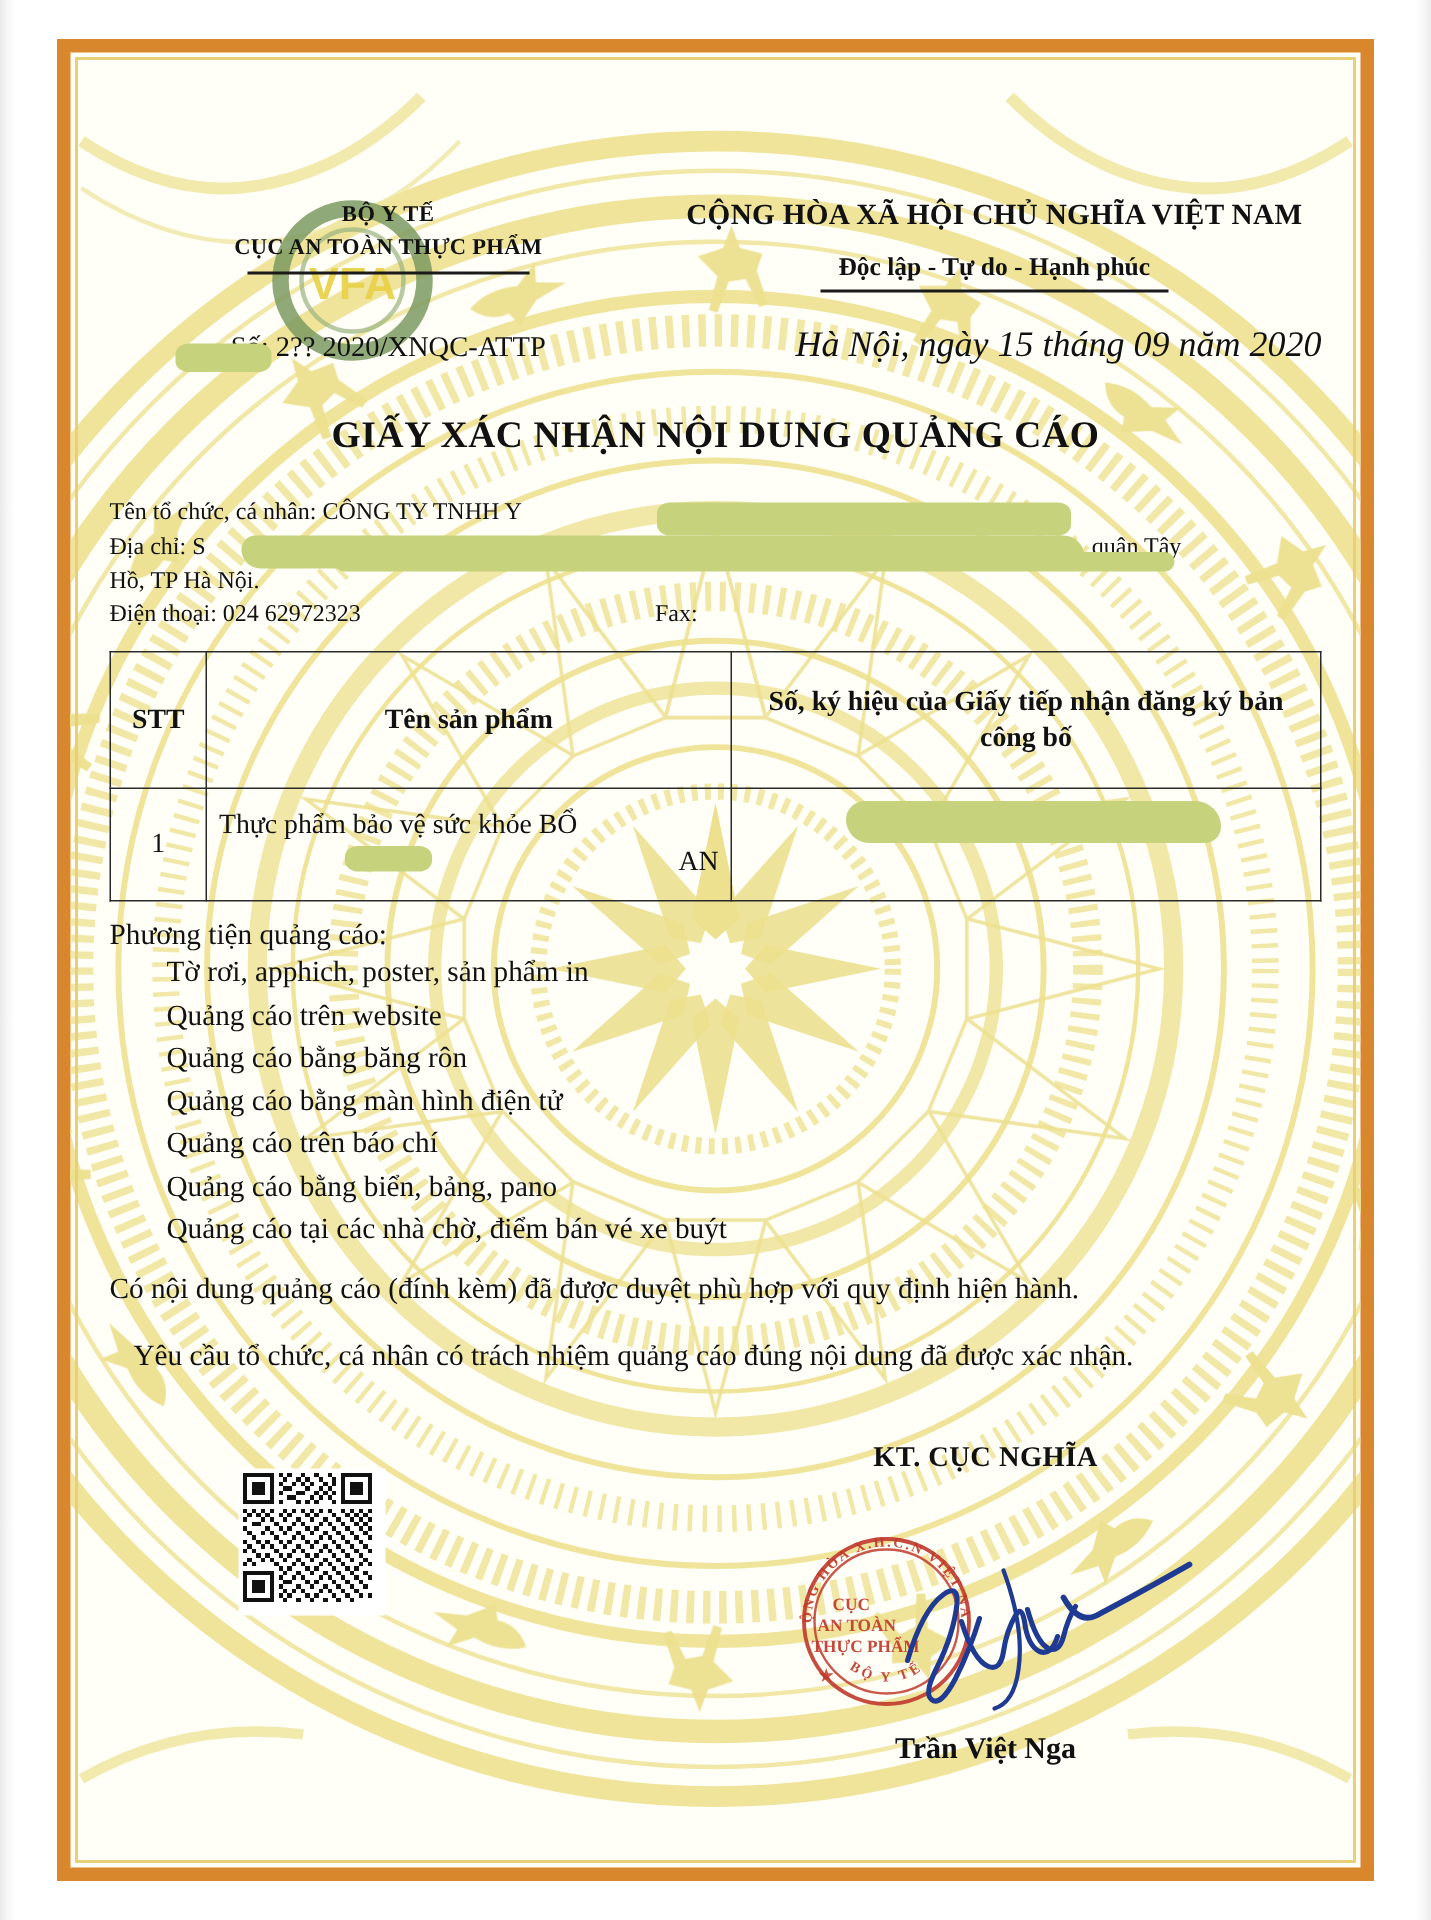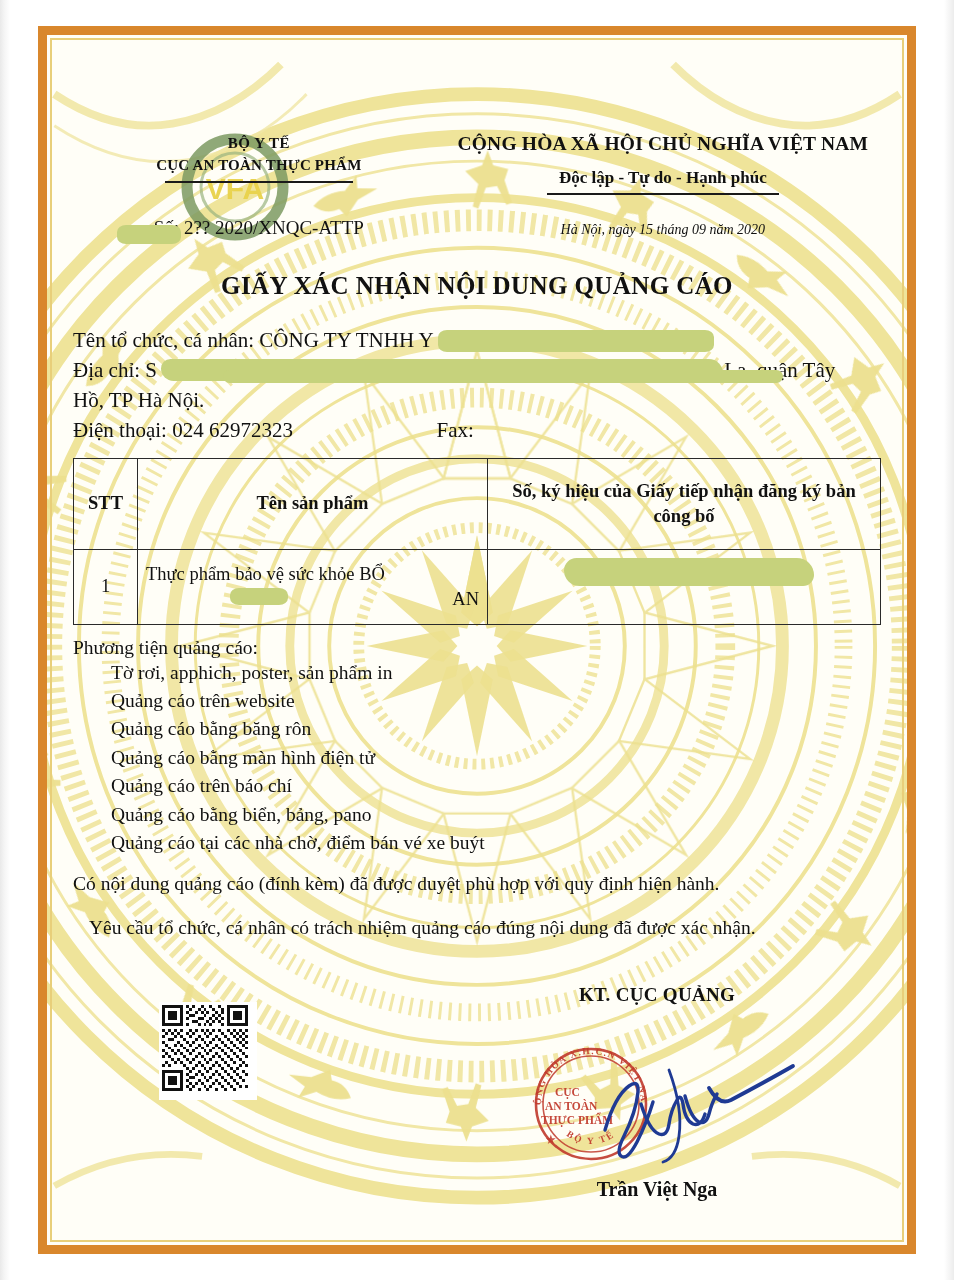--- a/index.html
+++ b/index.html
@@ -93,34 +93,34 @@
     font-size:17px;font-weight:bold;margin-top:11px;
   }
   .sub-line{
     display:flex;margin-top:22px;align-items:baseline;
   }
   .docnum{
     width:46%;text-align:center;font-size:19px;
     position:relative;white-space:nowrap;
   }
   .docdate{
-    width:54%;text-align:center;font-size:14px;
+    width:54%;text-align:right;font-size:24px;
     font-style:italic;
   }
   
   .title{
     text-align:center;
     font-size:25px;font-weight:bold;
     letter-spacing:.4px;
     margin-top:33px;
   }
   
   .org{
     margin-top:26px;
-    font-size:21px;
+    font-size:16px;
     line-height:1.42;
     position:relative;
   }
   .org-line{position:relative;white-space:nowrap;}
   .fax-row{display:flex;}
   .fax-row .ph{width:45%;}
   
   table.prod{
     width:100%;
     border-collapse:collapse;
@@ -498,21 +498,21 @@
               <path d="M8 25h1v1h-1zM12 25h1v1h-1zM15 25h1v1h-1zM18 25h1v1h-1zM21 25h1v1h-1zM24 25h1v1h-1zM27 25h1v1h-1z"></path>
               <path d="M9 26h1v1h-1zM11 26h1v1h-1zM13 26h1v1h-1zM17 26h1v1h-1zM19 26h1v1h-1zM22 26h1v1h-1zM25 26h1v1h-1z"></path>
               <path d="M8 27h1v1h-1zM10 27h1v1h-1zM14 27h1v1h-1zM16 27h1v1h-1zM20 27h1v1h-1zM23 27h1v1h-1zM26 27h1v1h-1zM28 27h1v1h-1z"></path>
               <path d="M9 28h1v1h-1zM12 28h1v1h-1zM15 28h1v1h-1zM18 28h1v1h-1zM21 28h1v1h-1zM24 28h1v1h-1z"></path>
             </g>
           </svg>
         </div>
 
         <div class="sig-block">
           <div class="sig-title">
-            <div>KT. CỤC QUẢNG</div>
+            <div>KT. CỤC NGHĨA</div>
           </div>
 
           <div class="stamp">
             <svg viewBox="0 0 132 132" aria-hidden="true">
               <defs>
                 <path id="stamp-top" d="M66,66 m-50,0 a50,50 0 1,1 100,0" fill="none"></path>
                 <path id="stamp-bot" d="M66,66 m-40,0 a40,40 0 1,0 80,0" fill="none"></path>
               </defs>
               <circle cx="66" cy="66" r="55" fill="none" stroke="#c0392b" stroke-width="2.6" opacity=".9"></circle>
               <circle cx="66" cy="66" r="48" fill="none" stroke="#c0392b" stroke-width="1.6" opacity=".85"></circle>

